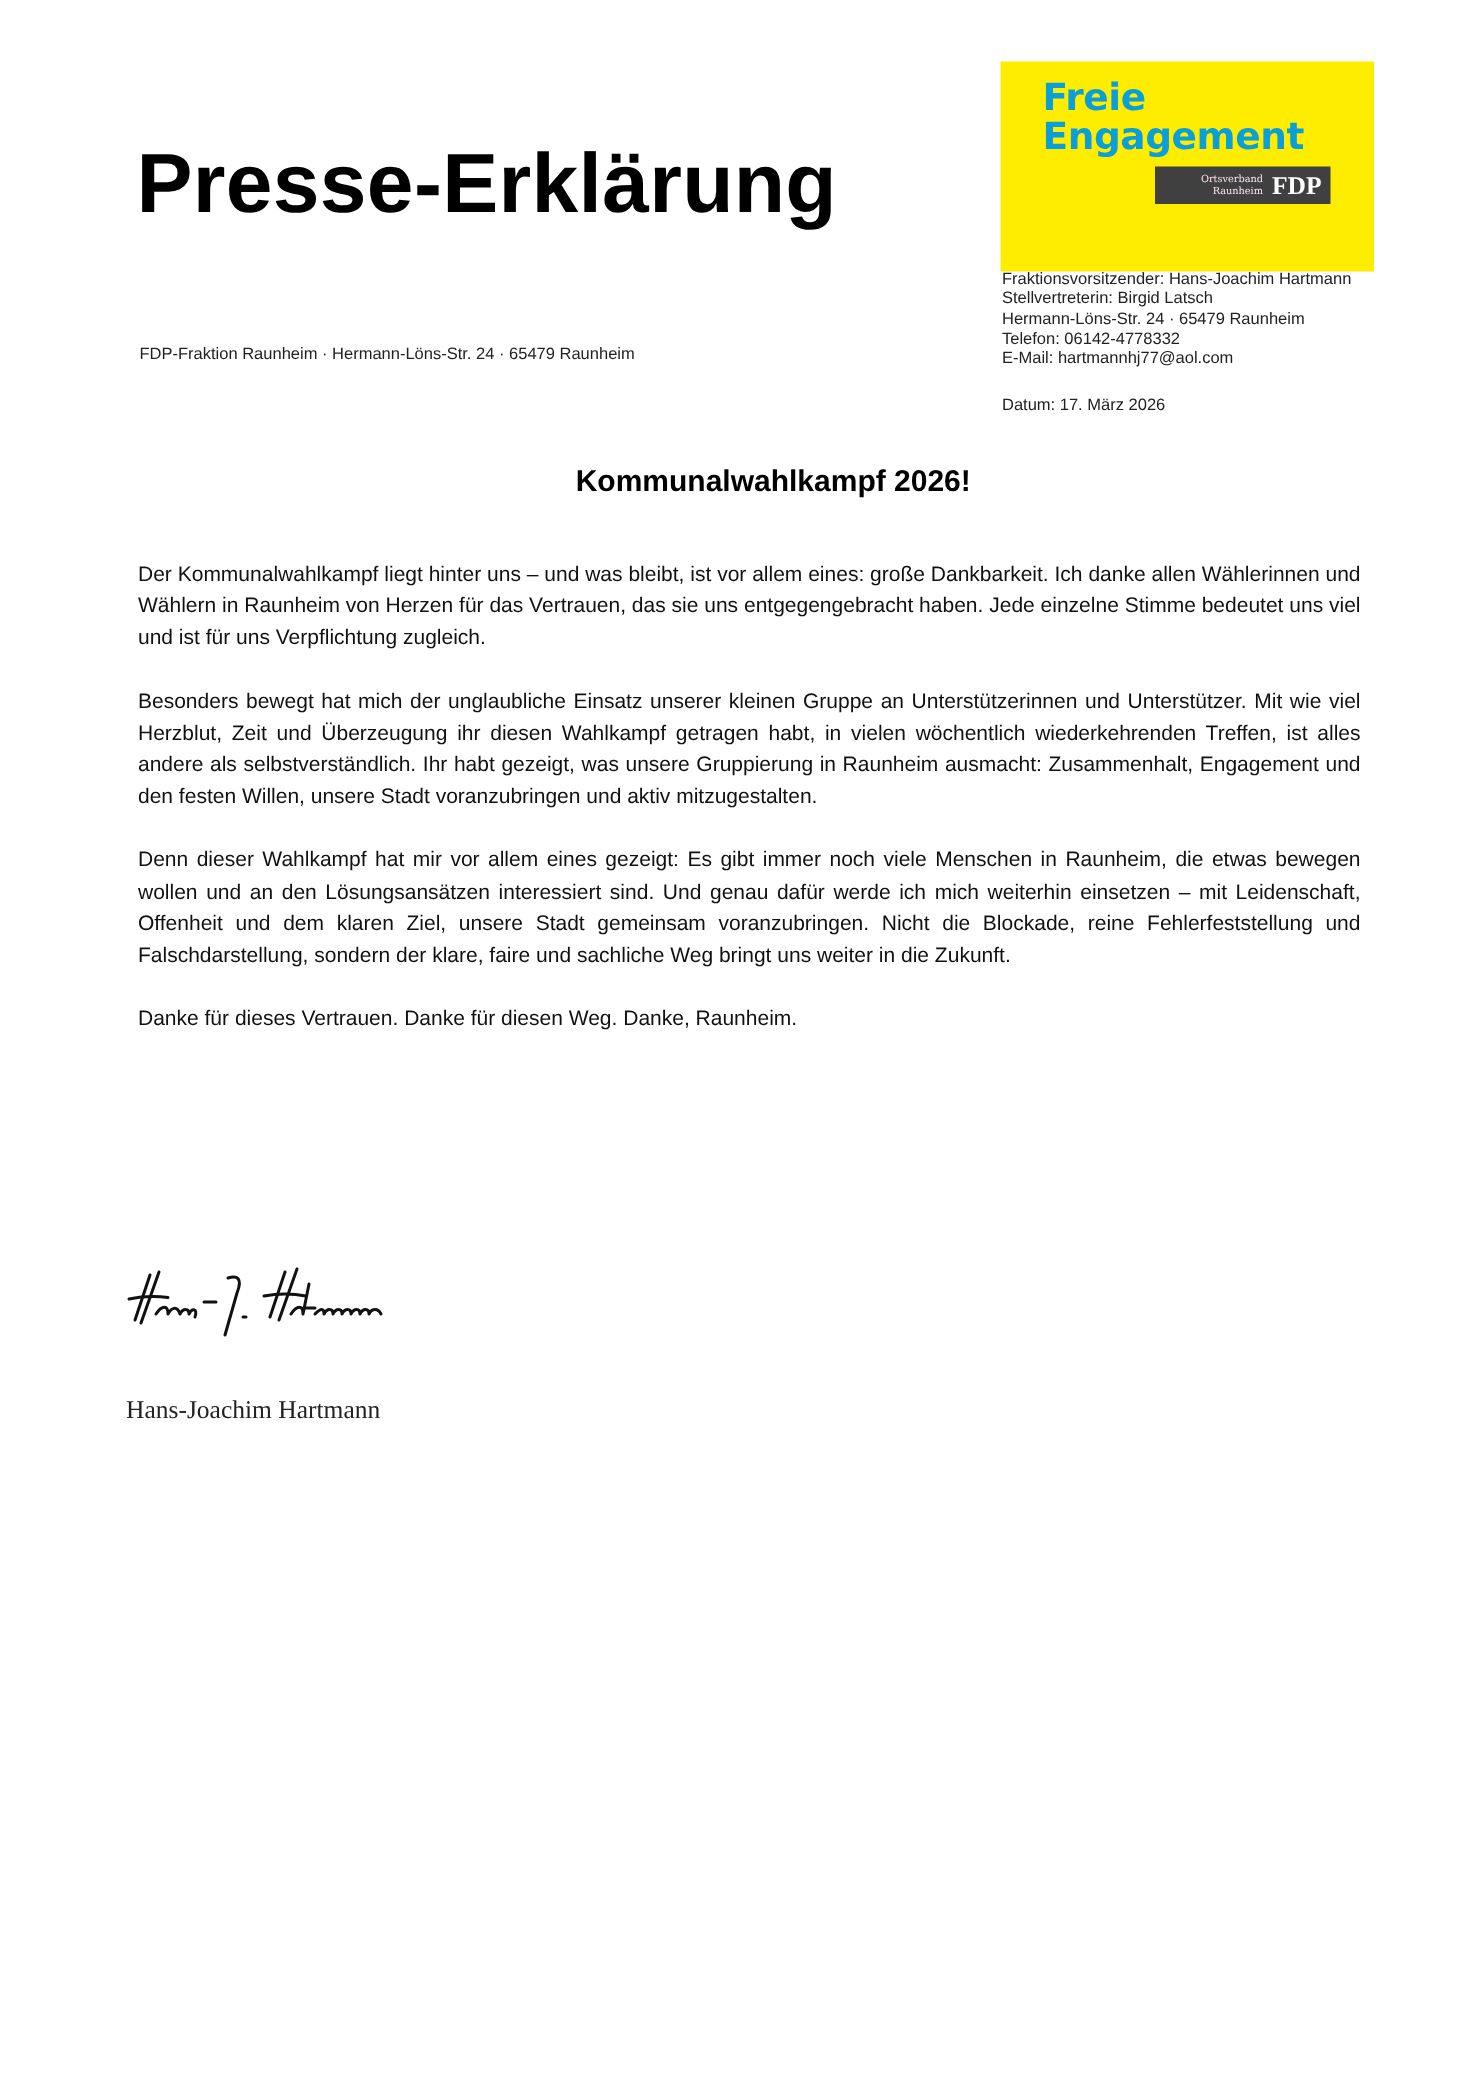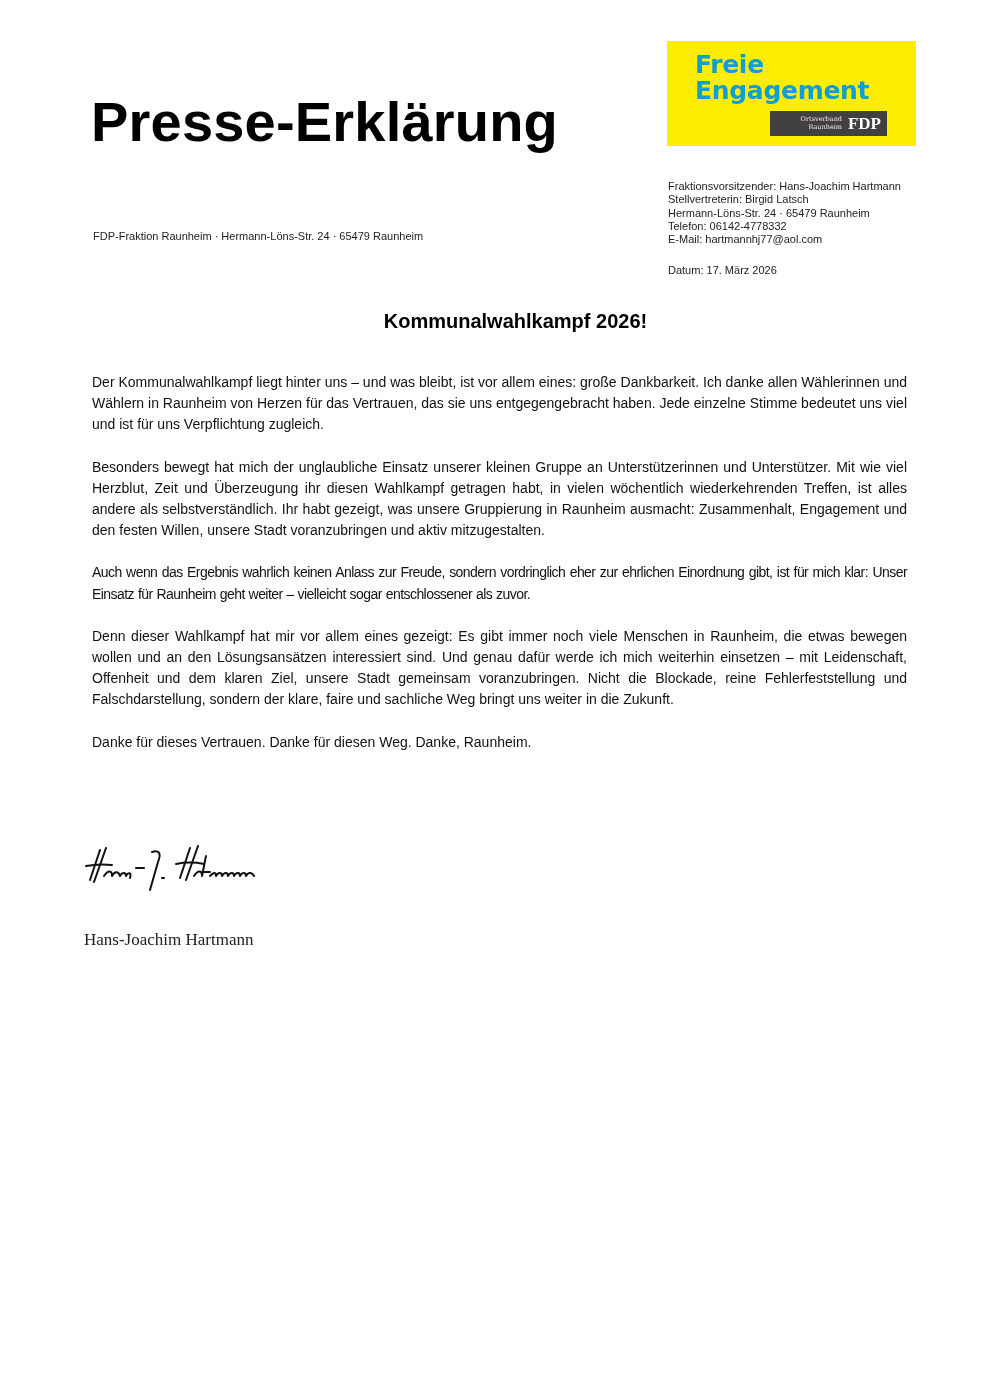--- a/index.html
+++ b/index.html
@@ -2,21 +2,21 @@
 <html><head>
 <meta charset="utf-8">
 <style>
   html, body { margin: 0; padding: 0; background: #ffffff; }
   body { width: 989px; height: 1400px; position: relative; overflow: hidden;
          font-family: "Liberation Sans", sans-serif; color: #111; }
   .title { position: absolute; left: 91px; top: 88px; margin: 0;
            font-size: 56px; font-weight: bold; letter-spacing: 0.2px;
            text-decoration-thickness: 5px;
            text-underline-offset: 8px; line-height: 1.2; color: #000; }
-  .logo { position: absolute; left: 667px; top: 41px; width: 249px; height: 105px;
+  .logo { position: absolute; left: 667px; top: 41px; width: 249px; height: 140px;
           background: #ffed00; }
   .logo .l1, .logo .l2 { position: absolute; left: 28px; font-family: "DejaVu Sans", sans-serif;
           font-weight: bold; color: #0a9fd8; font-size: 25px; line-height: 1; letter-spacing: -0.3px; }
   .logo .l1 { top: 11px; }
   .logo .l2 { top: 37px; }
   .logo .badge { position: absolute; left: 103px; top: 70px; width: 117px; height: 25px;
           background: #404040; color: #fff; }
   .logo .badge .ov { position: absolute; right: 45px; top: 4px; font-family: "DejaVu Serif", serif;
           font-size: 6.5px; line-height: 8px; text-align: right; color: #ffe3f1; }
   .logo .badge .fdp { position: absolute; right: 6px; top: 2px; font-family: Liberation Serif, serif;
@@ -62,21 +62,20 @@
   <div>E-Mail: hartmannhj77@aol.com</div>
 </div>
 
 <div class="date">Datum: 17. März 2026</div>
 
 <h2 class="heading">Kommunalwahlkampf 2026!</h2>
 
 <div class="body">
   <p>Der Kommunalwahlkampf liegt hinter uns – und was bleibt, ist vor allem eines: große Dankbarkeit. Ich danke allen Wählerinnen und Wählern in Raunheim von Herzen für das Vertrauen, das sie uns entgegengebracht haben. Jede einzelne Stimme bedeutet uns viel und ist für uns Verpflichtung zugleich.</p>
   <p>Besonders bewegt hat mich der unglaubliche Einsatz unserer kleinen Gruppe an Unterstützerinnen und Unterstützer. Mit wie viel Herzblut, Zeit und Überzeugung ihr diesen Wahlkampf getragen habt, in vielen wöchentlich wiederkehrenden Treffen, ist alles andere als selbstverständlich. Ihr habt gezeigt, was unsere Gruppierung in Raunheim ausmacht: Zusammenhalt, Engagement und den festen Willen, unsere Stadt voranzubringen und aktiv mitzugestalten.</p>
-  <p class="cond">Auch wenn das Ergebnis wahrlich keinen Anlass zur Freude, sondern vordringlich eher zur ehrlichen Einordnung gibt, ist für mich klar: Unser Einsatz für Raunheim geht weiter – vielleicht sogar entschlossener als zuvor.</p>
   <p>Denn dieser Wahlkampf hat mir vor allem eines gezeigt: Es gibt immer noch viele Menschen in Raunheim, die etwas bewegen wollen und an den Lösungsansätzen interessiert sind. Und genau dafür werde ich mich weiterhin einsetzen – mit Leidenschaft, Offenheit und dem klaren Ziel, unsere Stadt gemeinsam voranzubringen. Nicht die Blockade, reine Fehlerfeststellung und Falschdarstellung, sondern der klare, faire und sachliche Weg bringt uns weiter in die Zukunft.</p>
   <p>Danke für dieses Vertrauen. Danke für diesen Weg. Danke, Raunheim.</p>
 </div>
 
 <svg class="signature" viewBox="0 0 190 60">
   <g fill="none" stroke="#111" stroke-width="2" stroke-linecap="round" stroke-linejoin="round">
     <path d="M8 38 L18 8"></path>
     <path d="M12 40 L24 6"></path>
     <path d="M4 24 C14 22 22 22 30 23"></path>
     <path d="M22 34 C26 28 30 28 30 34 C32 30 36 28 38 34 C40 30 44 30 44 34 C46 30 50 30 48 36"></path>

